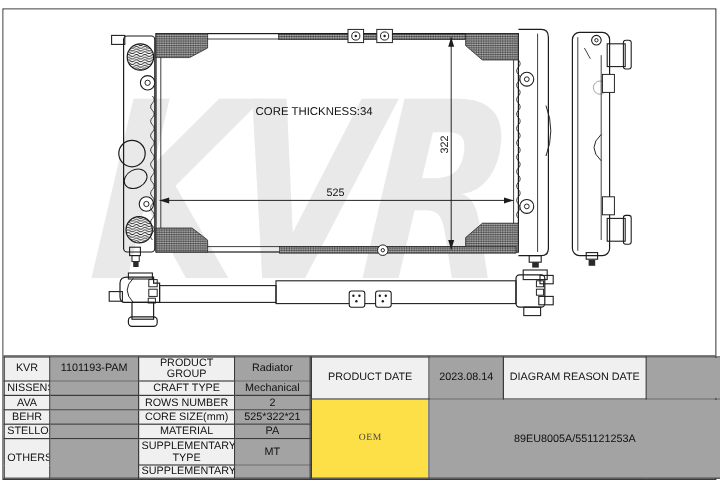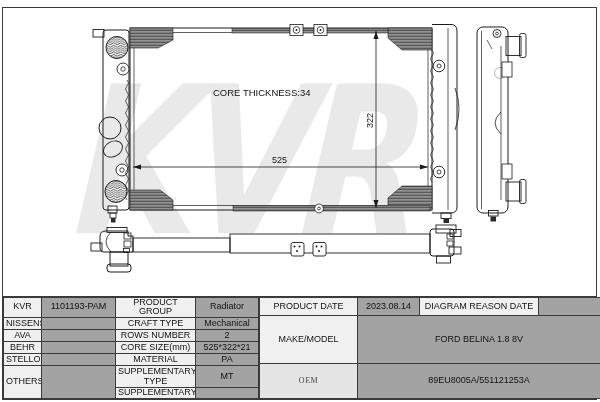--- a/index.html
+++ b/index.html
@@ -26,21 +26,21 @@
 
   .tables{display:flex;flex:0 0 auto;border-top:1px solid #3a3a3a;background:#fff;}
   table{border-collapse:collapse;table-layout:fixed;}
   td{
     border:1px solid #3a3a3a;font-size:9px;line-height:1.08;
     text-align:center;vertical-align:middle;padding:0 2px;overflow:hidden;
     background:#a3a3a3;
   }
   td.lbl{background:#f0f0f0;}
   td.oemlbl{
-    background:#e5e5e5;font-family:"Liberation Serif","DejaVu Serif",serif;
+    background:#fde047;font-family:"Liberation Serif","DejaVu Serif",serif;
     font-size:8px;color:#444;letter-spacing:0.5px;margin-top:47px;
   }
 </style>
 </head>
 <body>
 
 <div class="page">
   <div class="frame">
 
     <div class="drawing">
@@ -254,24 +254,20 @@
             <col style="width:119px">
             <col style="width:62px">
           </colgroup>
         <tbody>
             <tr style="height:13px">
           <td class="lbl">PRODUCT DATE</td>
           <td>2023.08.14</td>
           <td class="lbl">DIAGRAM REASON DATE</td>
           <td></td>
         </tr>
-        <tr style="height:33px">
-          <td class="lbl">MAKE/MODEL</td>
-          <td colspan="3">FORD BELINA 1.8 8V</td>
-        </tr>
         <tr style="height:24px">
           <td class="oemlbl">OEM</td>
           <td colspan="3">89EU8005A/551121253A</td>
         </tr>
       </tbody>
         </table>
     </div>
 
   </div>
 </div>

